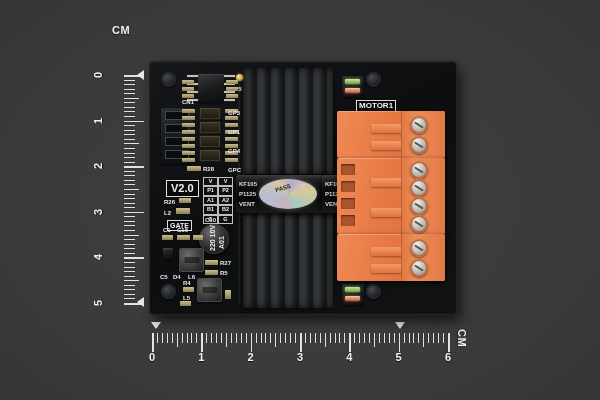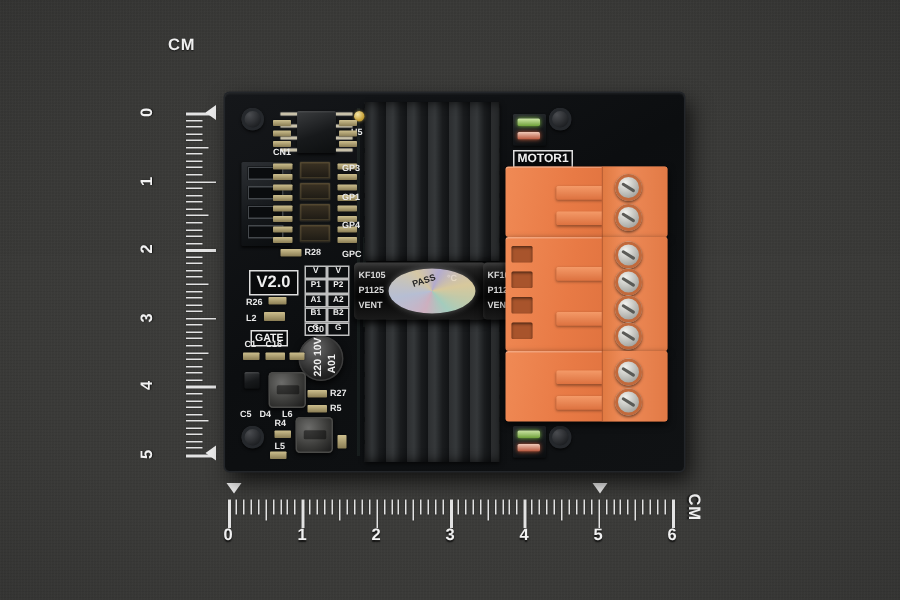--- a/index.html
+++ b/index.html
@@ -458,21 +458,21 @@
     <div class="smd" style="left:55px;top:208px;width:13px;height:5px;"></div>
     <div class="silk" style="left:70px;top:208px;">R5</div>
 
     <div class="inductor" style="left:47px;top:216px;width:25px;height:24px;"></div>
     <div class="silk" style="left:33px;top:218px;">R4</div>
     <div class="smd" style="left:33px;top:225px;width:11px;height:5px;"></div>
     <div class="silk" style="left:33px;top:233px;">L5</div>
     <div class="smd" style="left:30px;top:239px;width:11px;height:5px;"></div>
     <div class="smd" style="left:75px;top:228px;width:6px;height:9px;"></div>
 
-    <div class="silkbox" style="left:192px;top:38px;font-size:8px;">MOTOR1</div>
+    <div class="silkbox" style="left:206px;top:38px;font-size:8px;">MOTOR1</div>
     <div class="hdr" style="left:192px;top:14px;width:22px;height:21px;"></div>
     <div class="led" style="left:195px;top:17px;width:15px;height:5px;background:linear-gradient(180deg,#cfe8a8,#6fa03a);color:#7fbf3f;"></div>
     <div class="led" style="left:195px;top:26px;width:15px;height:5px;background:linear-gradient(180deg,#f0c8b8,#b5543a);color:#c05a38;"></div>
 
     <div class="silkbox" style="left:192px;top:206px;font-size:8px;">MOTOR2</div>
     <div class="hdr" style="left:192px;top:222px;width:22px;height:21px;"></div>
     <div class="led" style="left:195px;top:225px;width:15px;height:5px;background:linear-gradient(180deg,#cfe8a8,#6fa03a);color:#7fbf3f;"></div>
     <div class="led" style="left:195px;top:234px;width:15px;height:5px;background:linear-gradient(180deg,#f0c8b8,#b5543a);color:#c05a38;"></div>
 
     <div class="term" style="left:187px;top:49px;width:108px;height:47px;">

